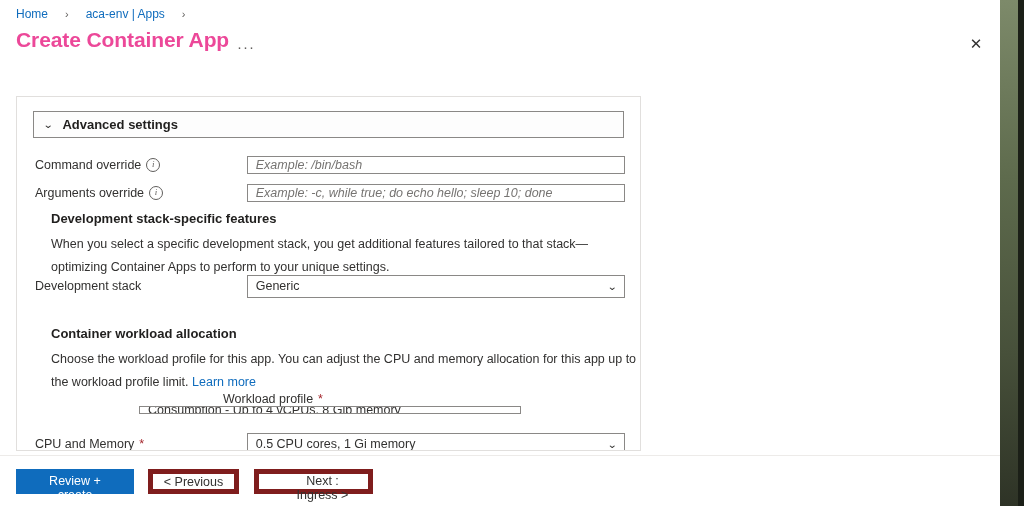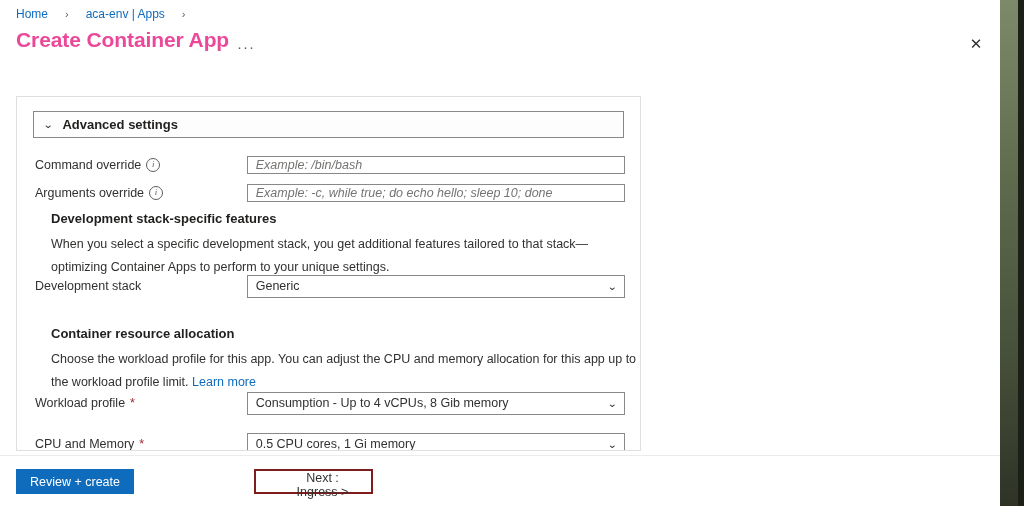--- a/index.html
+++ b/index.html
@@ -251,21 +251,21 @@
     background: #ffffff;
     border-top: 1px solid #edebe9;
   }
   .btn {
     position: absolute;
     top: 13px;
     height: 25px;
     box-sizing: border-box;
     font-size: 12.5px;
     font-family: "Liberation Sans", sans-serif;
-    border: 2px solid #7f1d1d;
+    border: 5px solid #7f1d1d;
     background: #ffffff;
     color: #323130;
     cursor: pointer;
     padding: 0 10px;
   }
   .btn.primary {
     background: #0f6cbd;
     border-color: #0f6cbd;
     color: #ffffff;
   }
@@ -320,28 +320,28 @@
       <div class="para" style="top: 88px; width: 592px;">When you select a specific development stack, you get additional features tailored to that stack—optimizing Container Apps to perform to your unique settings.</div>
 
       <div class="row" style="top: 130px;">
         <span class="lbl">Development stack</span>
         <div class="select">
           <span>Generic</span>
           <span class="caret">⌄</span>
         </div>
       </div>
 
-      <div class="section-head" style="top: 181px;">Container resource allocation</div>
+      <div class="section-head" style="top: 181px;">Container workload allocation</div>
 
       <div class="para" style="top: 203px;">
         <span>Choose the workload profile for this app. You can adjust the CPU and memory allocation for this app up to the workload profile limit.</span>
         <a>Learn more</a>
       </div>
 
-      <div class="row" style="top: 247px;">
+      <div class="row" style="top: 247px; flex-direction: column;">
         <span class="lbl">
           <span>Workload profile</span>
           <span class="req">*</span>
         </span>
         <div class="select">
           <span>Consumption - Up to 4 vCPUs, 8 Gib memory</span>
           <span class="caret">⌄</span>
         </div>
       </div>
 
@@ -354,16 +354,17 @@
           <span>0.5 CPU cores, 1 Gi memory</span>
           <span class="caret">⌄</span>
         </div>
       </div>
 
     </div>
   </div>
 
   <div class="footer">
     <button class="btn primary" style="left: 16px; width: 118px;">Review + create</button>
+    <button class="btn" style="left: 148px; width: 91px;">&lt; Previous</button>
     <button class="btn" style="left: 254px; width: 119px; padding-left: 28px;">Next : Ingress &gt;</button>
   </div>
 
 </div>
 
 </body></html>

